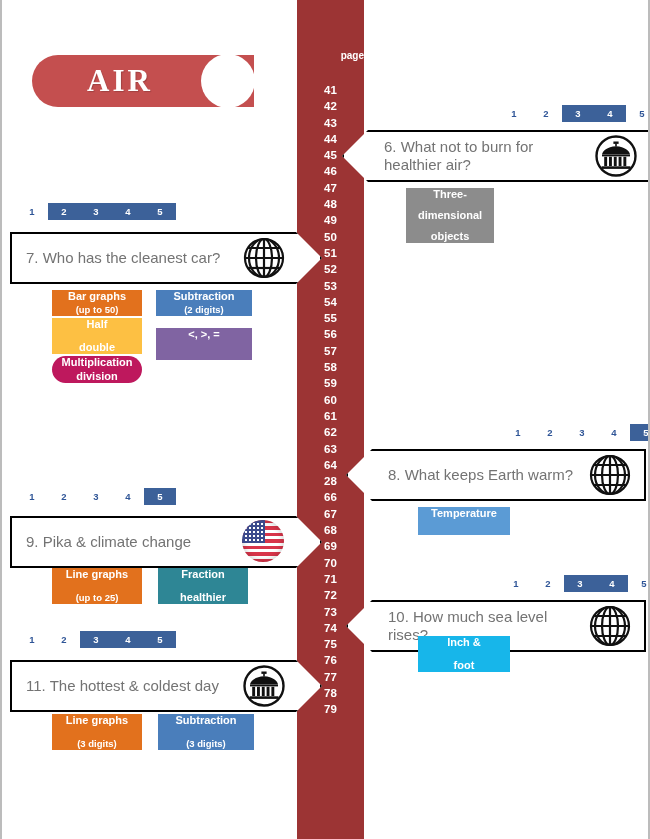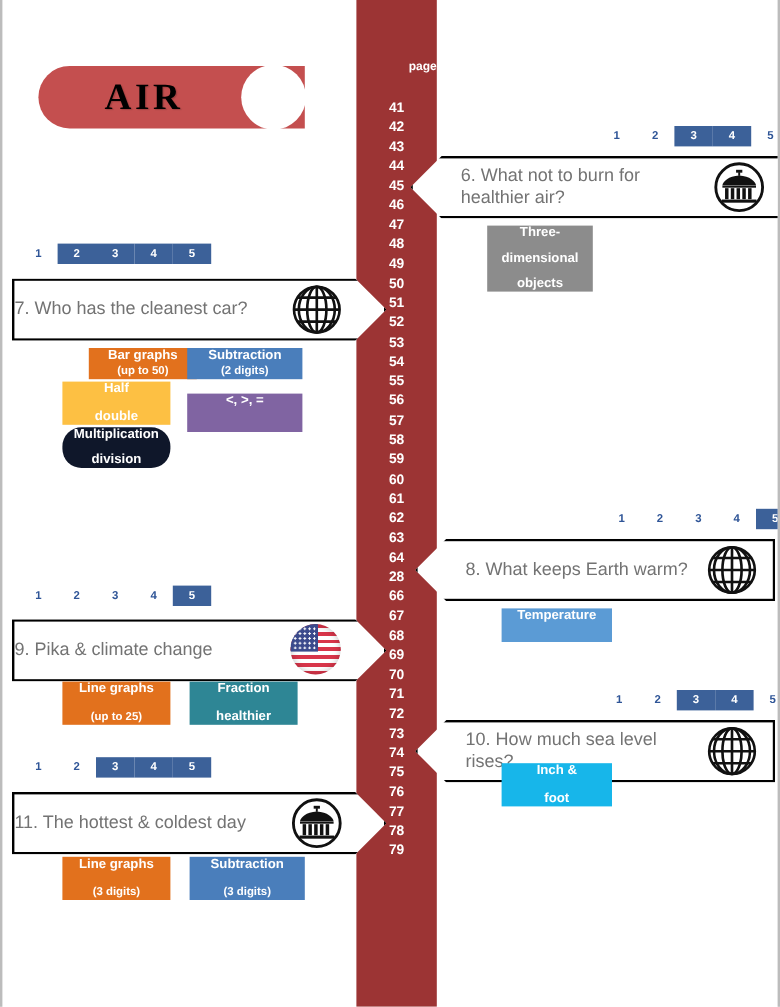--- a/index.html
+++ b/index.html
@@ -21,21 +21,21 @@
     background:#c44f4f;
     border-radius:26px 0 0 26px;
   }
   #air-banner .cut{
     position:absolute;right:-1px;top:-1px;width:54px;height:54px;
     background:#ffffff;border-radius:50%;
   }
   #air-banner .air-text{
     position:absolute;left:0;top:0;width:176px;height:52px;
     display:flex;align-items:center;justify-content:center;
-    color:#000000;
+    color:#ffffff;
     font-family:"Liberation Serif", serif;
     font-weight:bold;font-size:31px;letter-spacing:3px;
     text-shadow:1px 1px 1px rgba(0,0,0,.18);
   }
 
   
   #page-column{
     position:absolute;left:295px;top:0;width:67px;height:839px;
     background:#9c3434;
   }
@@ -65,21 +65,21 @@
     border:2.2px solid #000000;box-sizing:border-box;
     display:flex;align-items:center;
   }
   .callout .label{
     font-size:15px;color:#737373;line-height:1.2;
     flex:1;
   }
   
   .callout.right{
     clip-path:polygon(0 0, calc(100% - 26px) 0, 100% 50%, calc(100% - 26px) 100%, 0 100%);
-    padding-right:34px;
+    padding-left:14px;padding-right:34px;
   }
   
   .callout.left{
     clip-path:polygon(26px 0, 100% 0, 100% 100%, 26px 100%, 0 50%);
     padding-left:40px;padding-right:12px;
   }
   .callout .icon-wrap{
     width:44px;height:44px;flex:0 0 44px;margin-left:6px;
   }
 
@@ -220,29 +220,29 @@
               <ellipse cx="22" cy="22" rx="8" ry="19"></ellipse>
               <ellipse cx="22" cy="22" rx="15" ry="19"></ellipse>
               <line x1="22" y1="3" x2="22" y2="41"></line>
               <line x1="3" y1="22" x2="41" y2="22"></line>
               <path d="M6 12 H38"></path>
               <path d="M6 32 H38"></path>
             </g>
           </svg>
         </div>
       </div>
-      <div class="tag" style="left: 50px; top: 290px; width: 90px; height: 26px; background: rgb(226, 113, 29); margin-left: 22px;">
+      <div class="tag" style="left: 50px; top: 290px; width: 90px; height: 26px; background: rgb(226, 113, 29);">
         <span class="t1">Bar graphs</span>
         <span class="t2">(up to 50)</span>
       </div>
       <div class="tag" style="left: 50px; top: 318px; width: 90px; height: 36px; background: rgb(253, 192, 67);">
         <span class="t1">Half</span>
         <span class="t1">double</span>
       </div>
-      <div class="tag" style="left: 50px; top: 356px; width: 90px; height: 34px; background: #0f172a; border-radius: 16px;">
+      <div class="tag" style="left: 50px; top: 356px; width: 90px; height: 27px; background: #be185d; border-radius: 16px;">
         <span class="t1">Multiplication</span>
         <span class="t1">division</span>
       </div>
       <div class="tag" style="left: 154px; top: 290px; width: 96px; height: 26px; background: rgb(74, 126, 187);">
         <span class="t1">Subtraction</span>
         <span class="t2">(2 digits)</span>
       </div>
       <div class="tag" style="left: 154px; top: 328px; width: 96px; height: 32px; background: rgb(128, 100, 162);">
         <span class="t1">&lt;, &gt;, =</span>
       </div>

